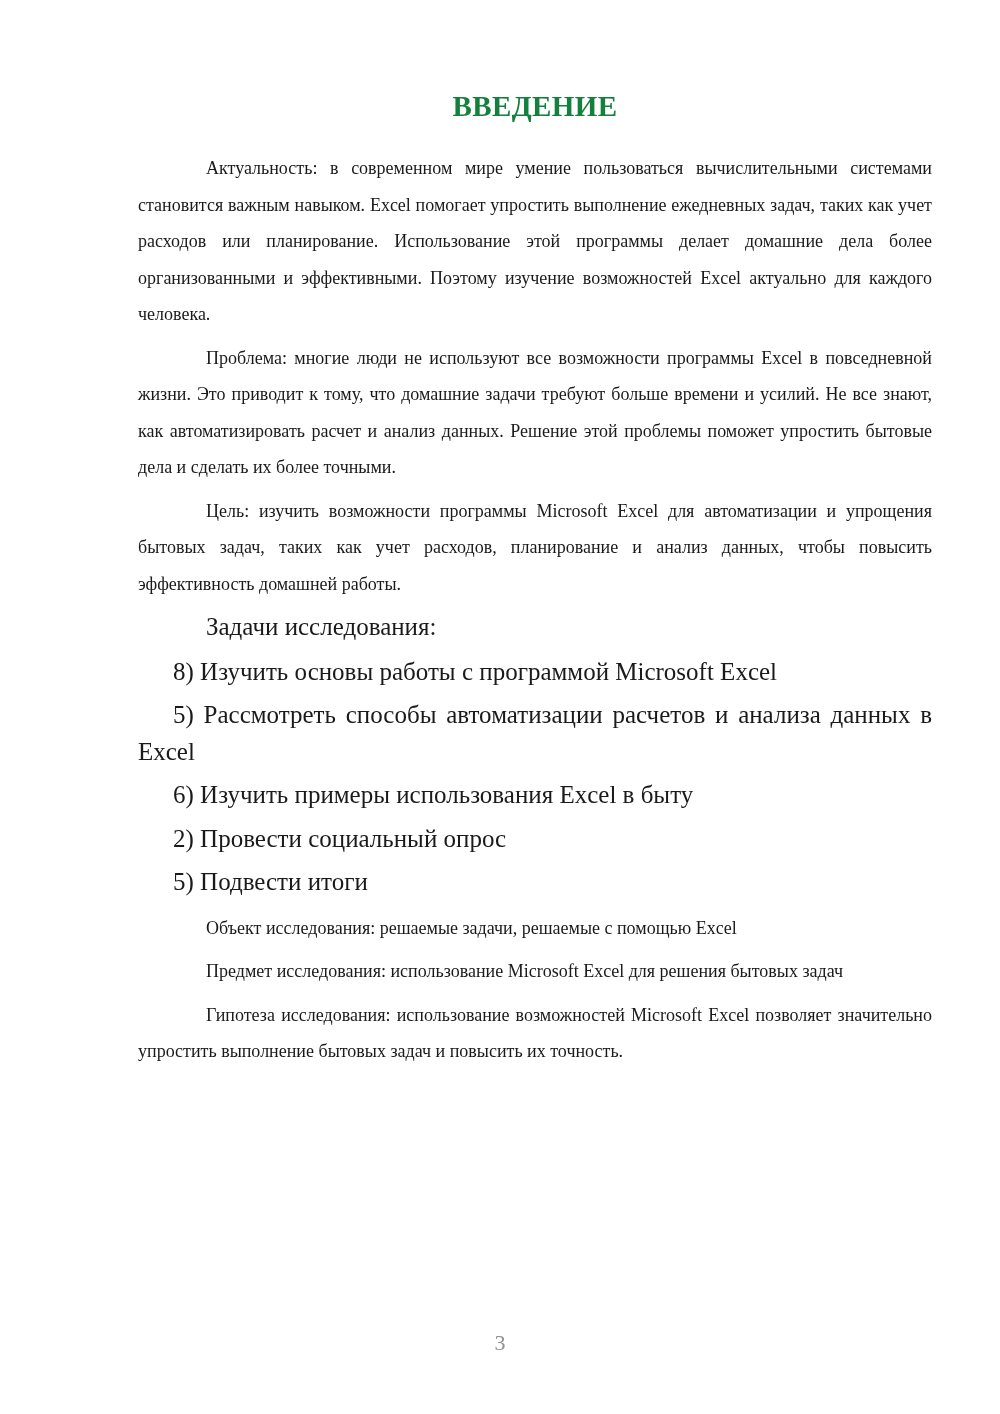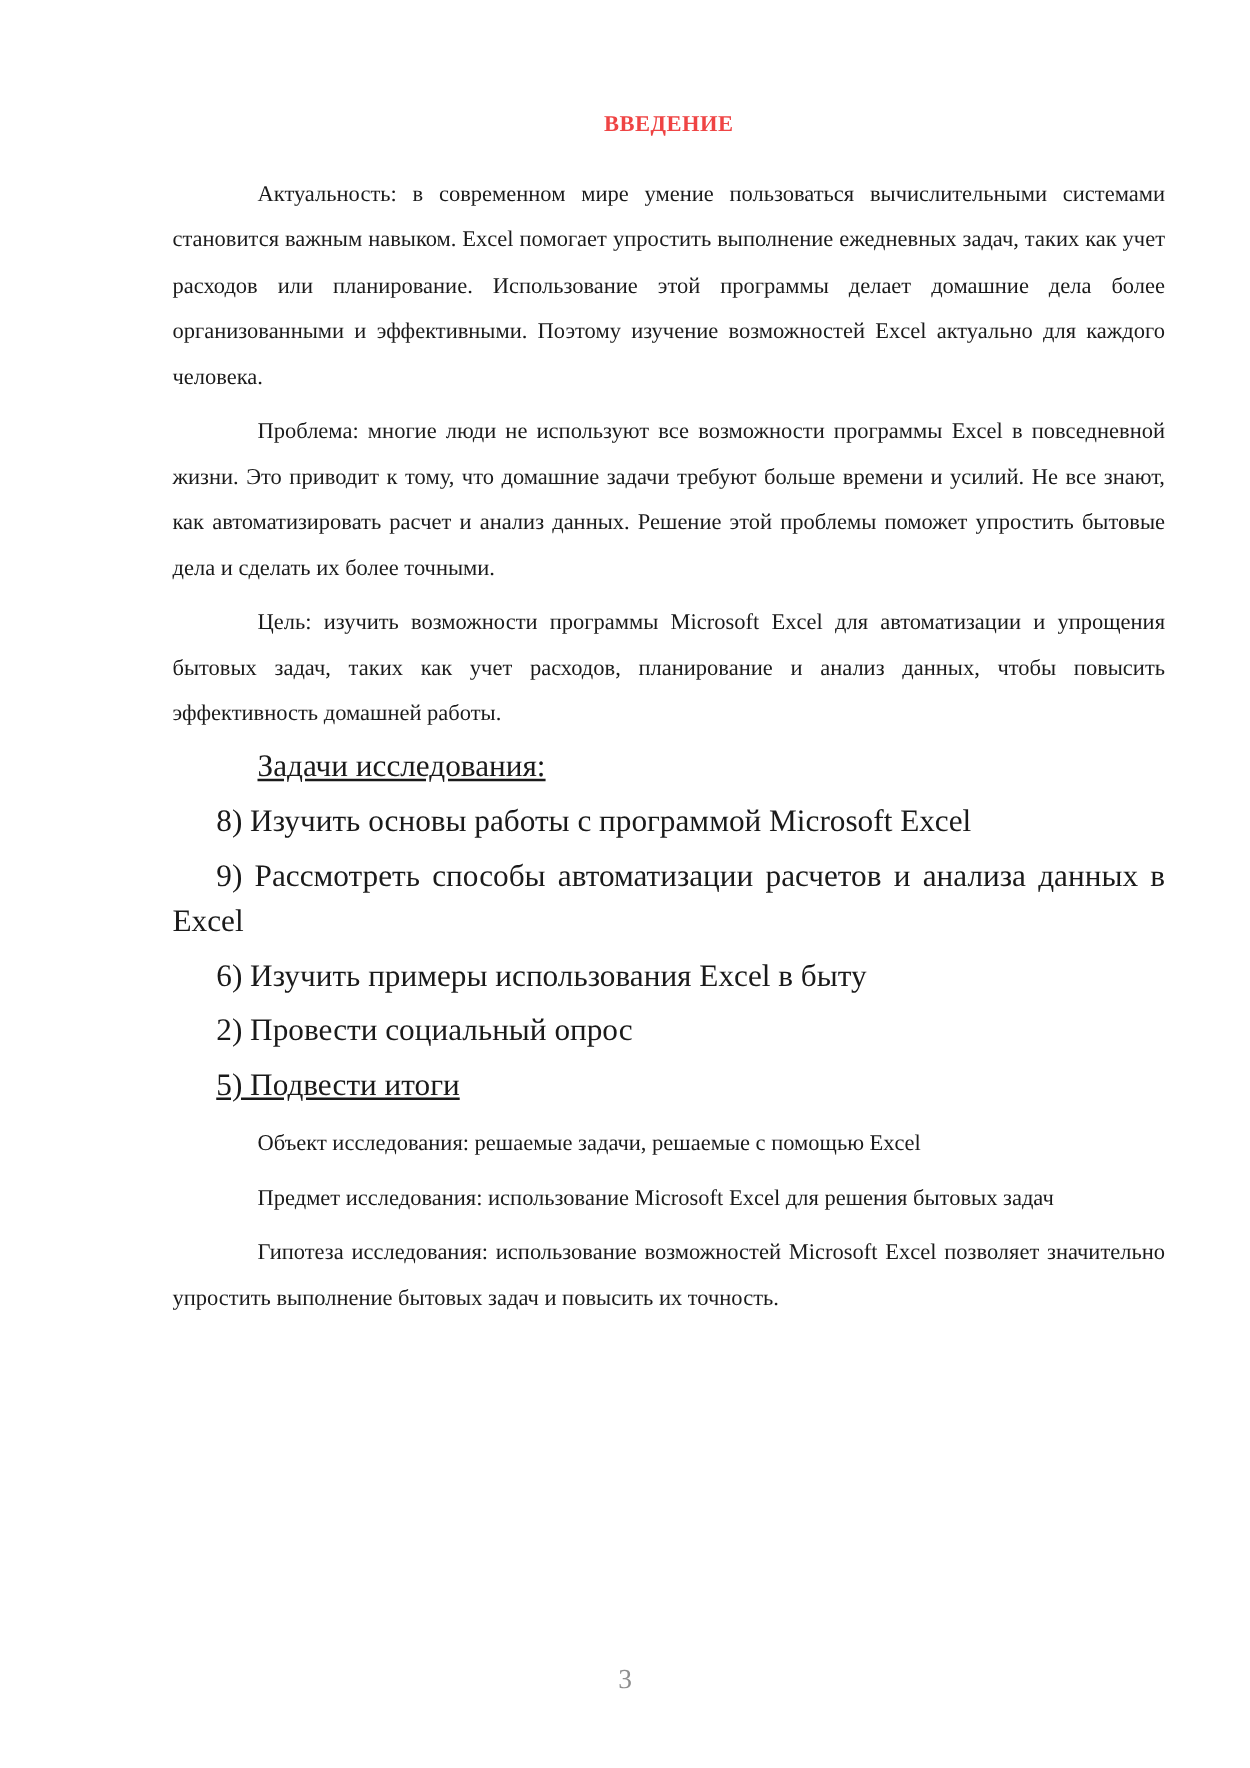--- a/index.html
+++ b/index.html
@@ -19,27 +19,27 @@
     overflow: hidden;
     box-sizing: border-box;
   }
   .content {
     position: absolute;
     left: 138px;
     top: 88px;
     width: 794px;
   }
   .doc-title {
-    font-size: 18px;
+    font-size: 29px;
     font-weight: bold;
     text-align: center;
     letter-spacing: 0.4px;
     margin: 0 0 26px 0;
     line-height: 1.25;
-    color: #ef4444;
+    color: #15803d;
   }
   .para {
     font-size: 18px;
     line-height: 36.5px;
     text-align: justify;
     text-justify: inter-word;
     text-indent: 68px;
     margin: 0 0 7px 0;
     hyphens: none;
   }
@@ -49,29 +49,27 @@
   .list-item {
     font-size: 25px;
     line-height: 36.5px;
     text-align: justify;
     text-justify: inter-word;
     text-indent: 35px;
     margin: 0 0 7px 0;
   }
   .list-item.last-list {
     margin-bottom: 9px;
-    text-decoration: underline;
   }
   .tasks-heading {
     font-size: 25px;
     line-height: 36.5px;
     text-indent: 68px;
     text-align: left;
     margin: 0 0 8px 0;
-    text-decoration: underline;
   }
   .page-number {
     position: absolute;
     left: 0;
     right: 0;
     top: 1330px;
     text-align: center;
     font-size: 22px;
     color: #8f8f8f;
     font-family: "Liberation Serif", "DejaVu Serif", serif;
@@ -89,21 +87,21 @@
     <p class="para">Актуальность: в современном мире умение пользоваться вычислительными системами становится важным навыком. Excel помогает упростить выполнение ежедневных задач, таких как учет расходов или планирование. Использование этой программы делает домашние дела более организованными и эффективными. Поэтому изучение возможностей Excel актуально для каждого человека.</p>
 
     <p class="para">Проблема: многие люди не используют все возможности программы Excel в повседневной жизни. Это приводит к тому, что домашние задачи требуют больше времени и усилий. Не все знают, как автоматизировать расчет и анализ данных. Решение этой проблемы поможет упростить бытовые дела и сделать их более точными.</p>
 
     <p class="para">Цель: изучить возможности программы Microsoft Excel для автоматизации и упрощения бытовых задач, таких как учет расходов, планирование и анализ данных, чтобы повысить эффективность домашней работы.</p>
 
     <p class="tasks-heading">Задачи исследования:</p>
 
     <div>
       <p class="list-item">8) Изучить основы работы с программой Microsoft Excel</p>
-      <p class="list-item">9) Рассмотреть способы автоматизации расчетов и анализа данных в Excel</p>
+      <p class="list-item">5) Рассмотреть способы автоматизации расчетов и анализа данных в Excel</p>
       <p class="list-item">6) Изучить примеры использования Excel в быту</p>
       <p class="list-item">2) Провести социальный опрос</p>
       <p class="list-item last-list">5) Подвести итоги</p>
     </div>
 
     <p class="para">Объект исследования: решаемые задачи, решаемые с помощью Excel</p>
 
     <p class="para">Предмет исследования: использование Microsoft Excel для решения бытовых задач</p>
 
     <p class="para">Гипотеза исследования: использование возможностей Microsoft Excel позволяет значительно упростить выполнение бытовых задач и повысить их точность.</p>

